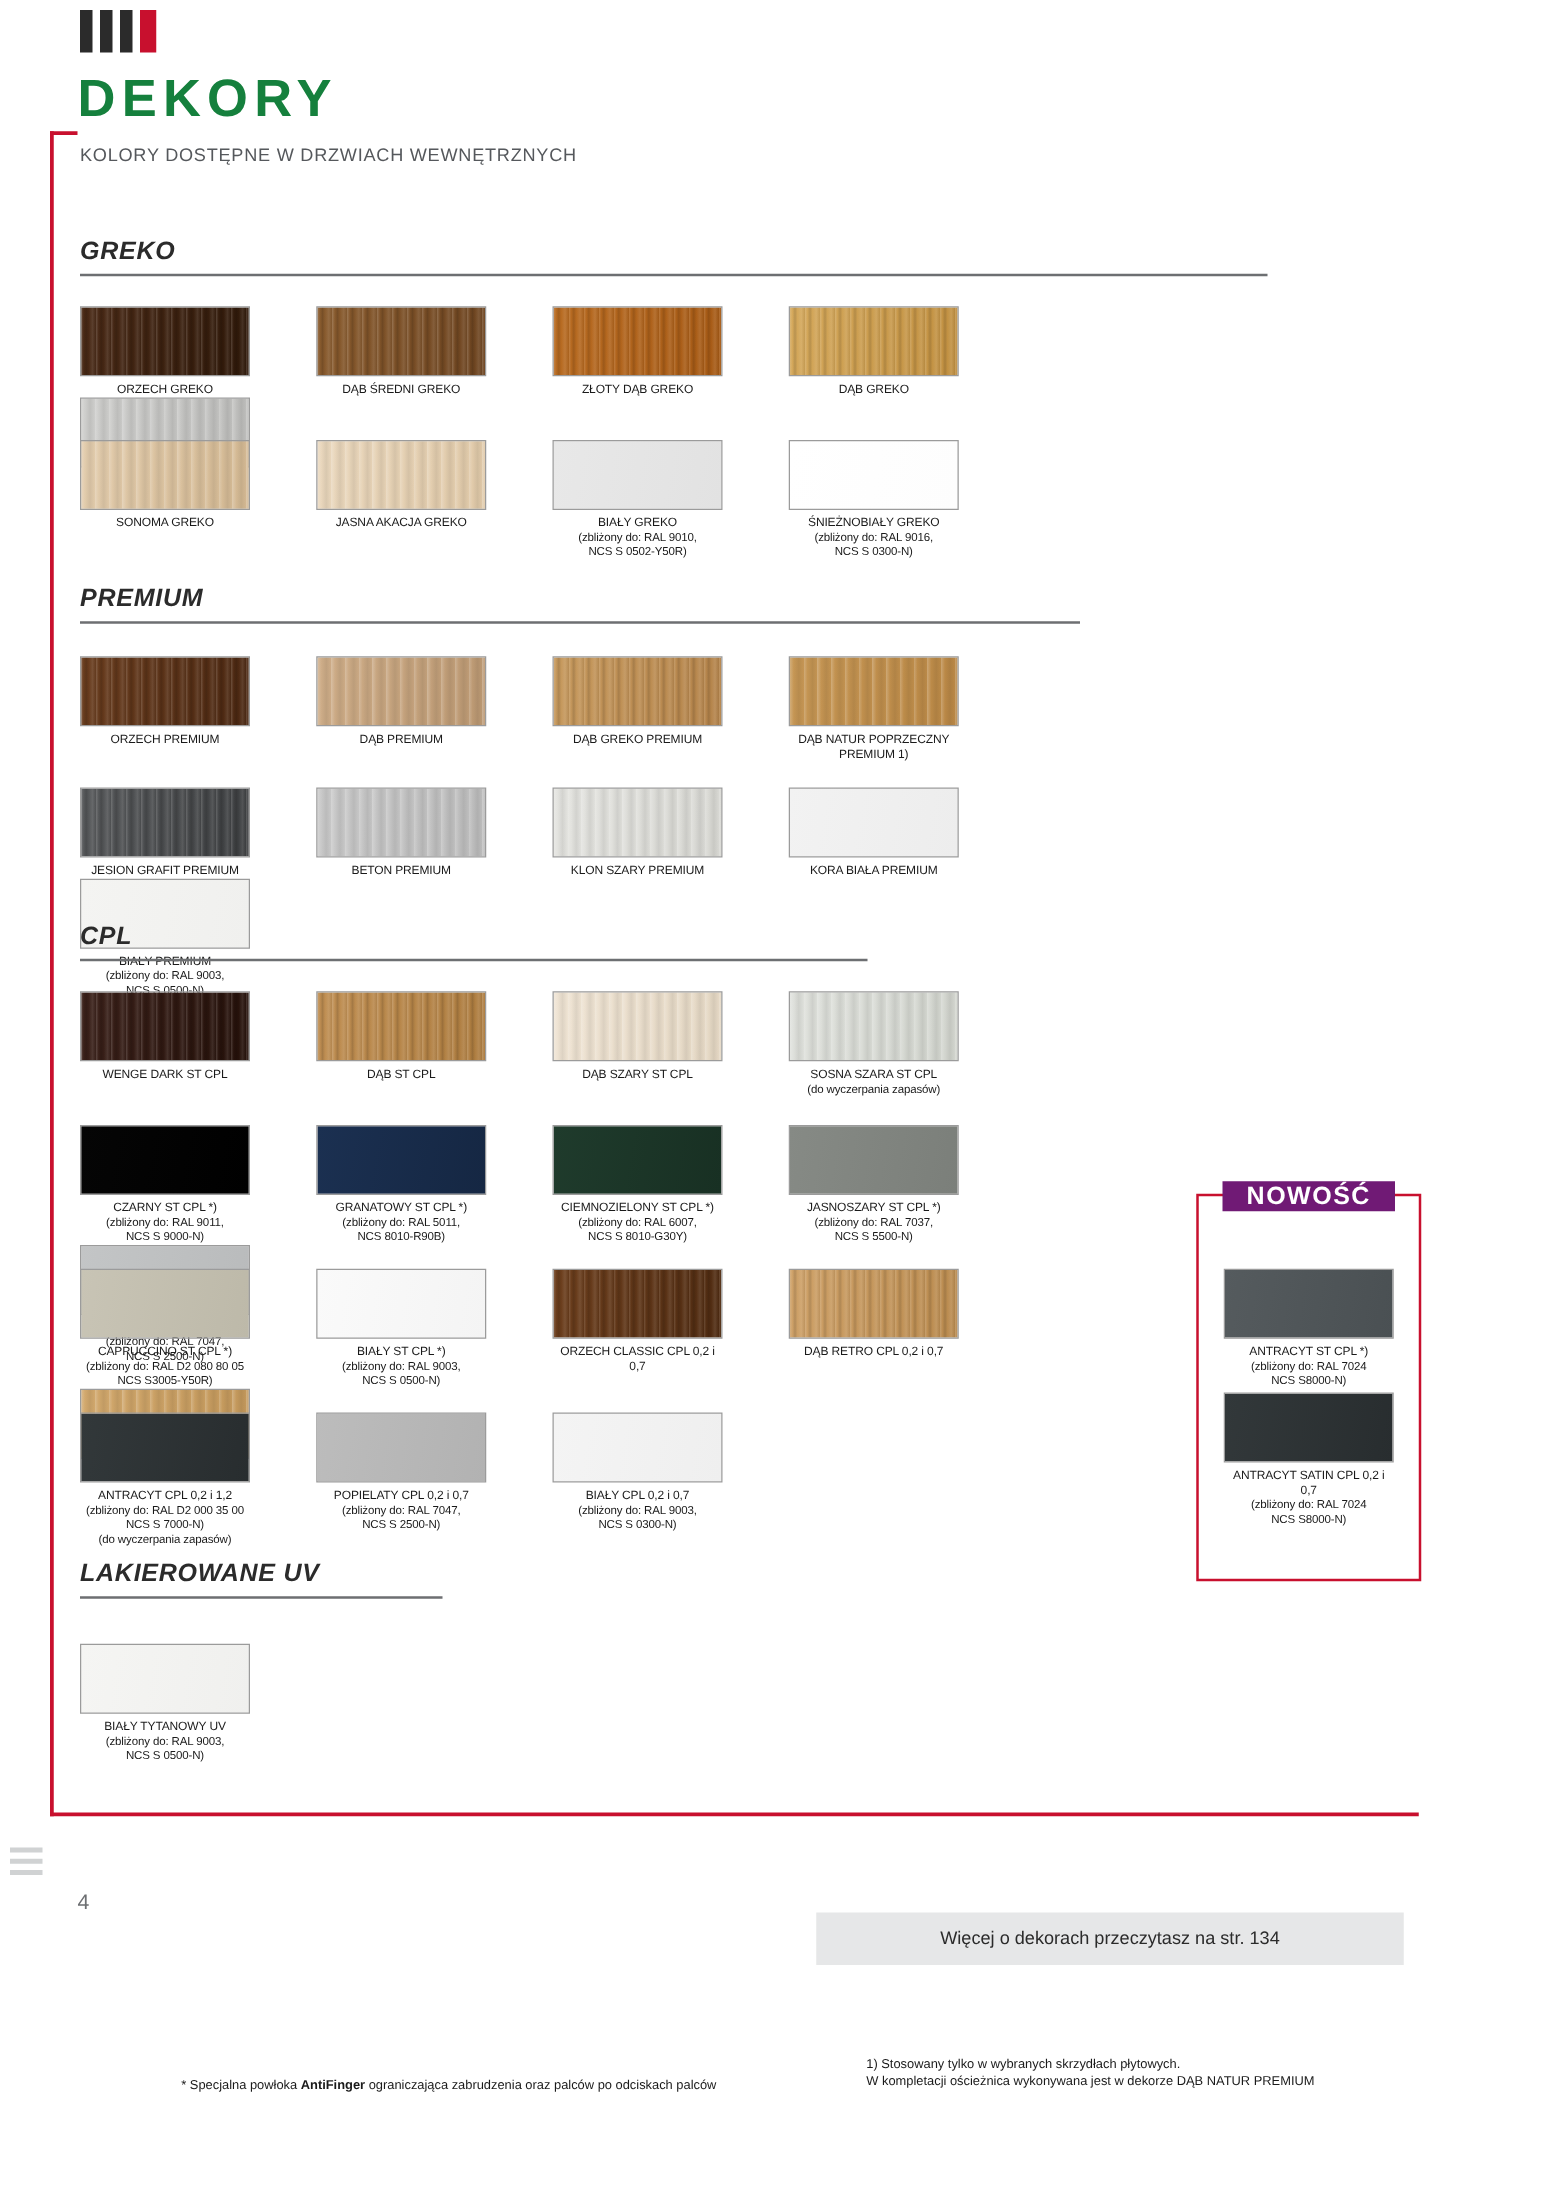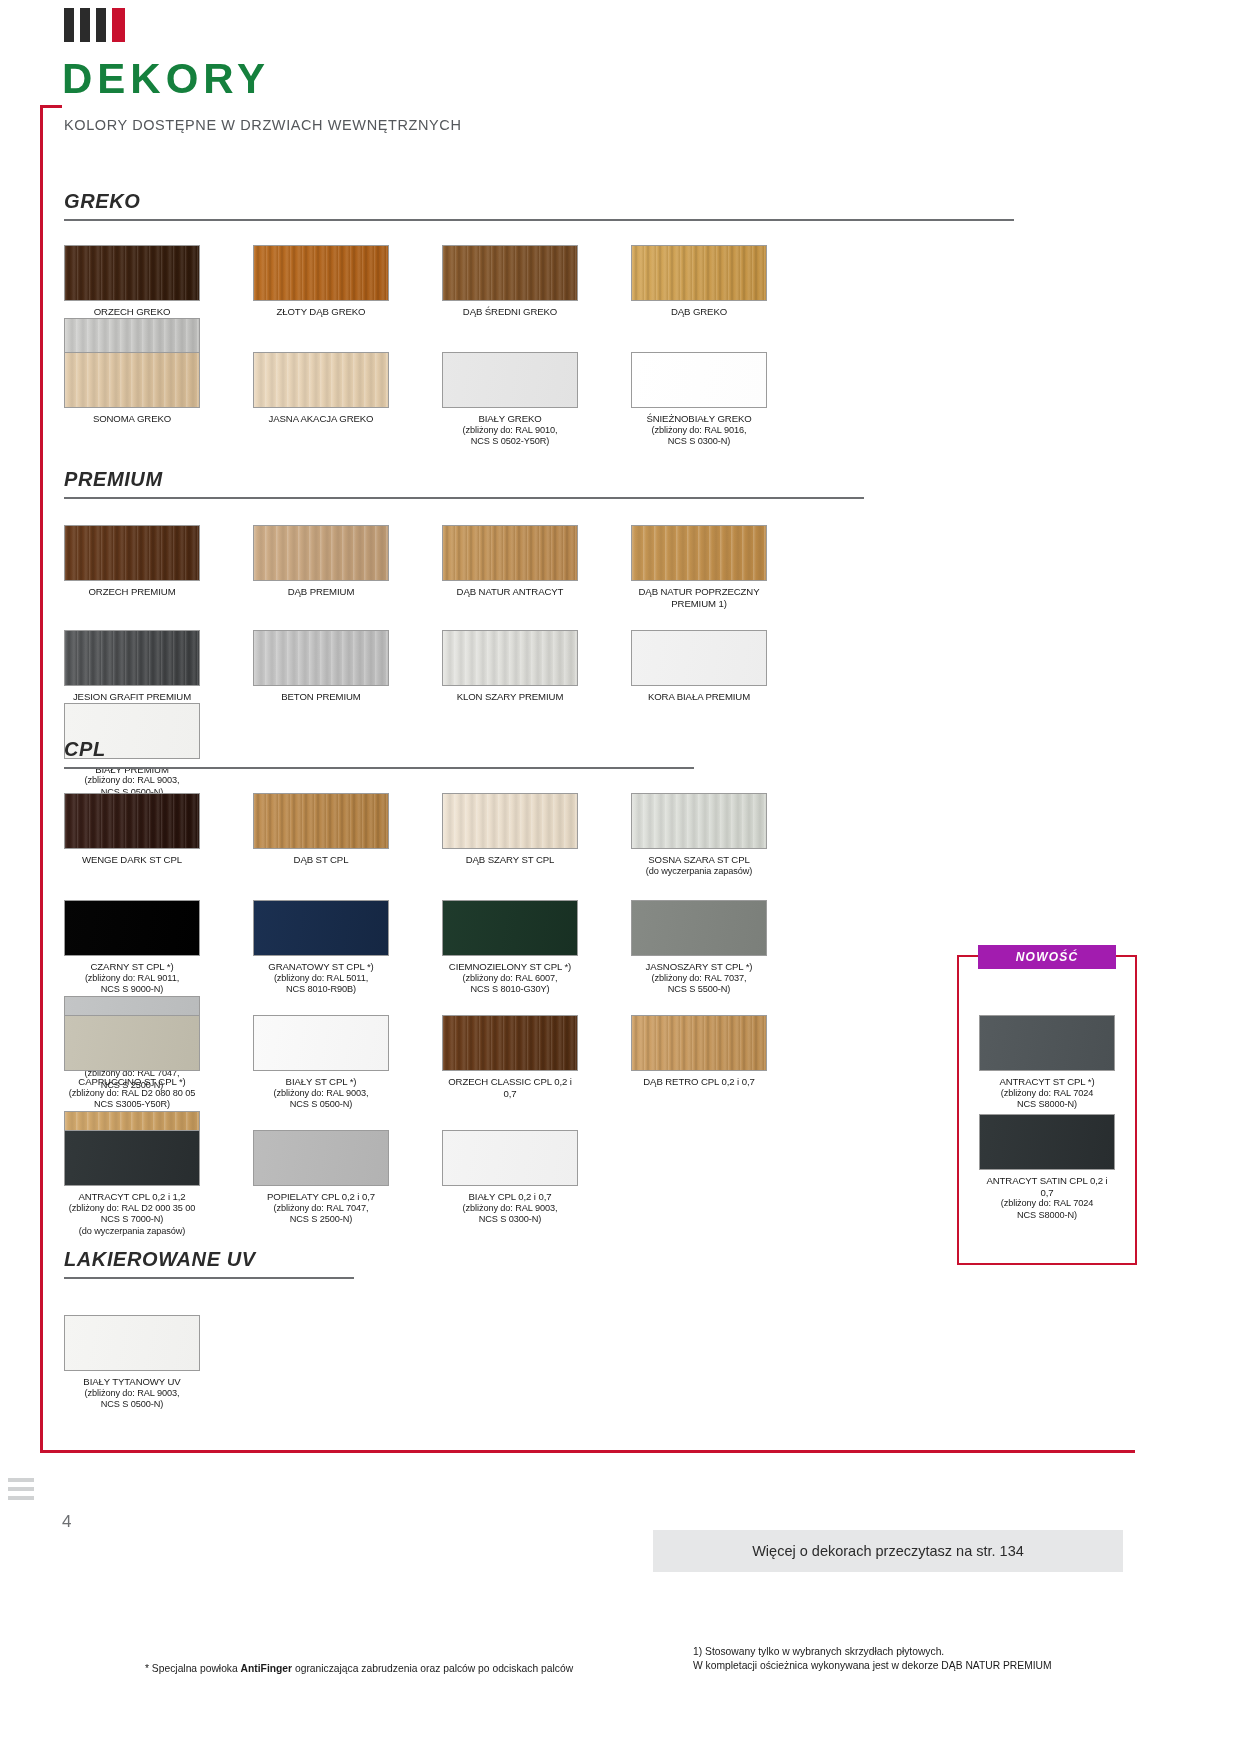--- a/index.html
+++ b/index.html
@@ -79,24 +79,24 @@
   .grain.none { background-image: none; }
 
   
   .novelty-box {
     position: absolute;
     border: 2px solid #c8102e;
     background: #ffffff;
   }
   .novelty-tab {
     position: absolute;
-    background: #a21caf;
+    background: #701a75;
     color: #ffffff;
-    font-size: 12px; font-weight: 700; letter-spacing: 1.2px;
-    display: flex; align-items: center; justify-content: center; font-style: italic;
+    font-size: 20px; font-weight: 700; letter-spacing: 1.2px;
+    display: flex; align-items: center; justify-content: center;
   }
 
   
   .banner {
     position: absolute;
     background: #e6e7e8;
     display: flex; align-items: center; justify-content: center;
     font-size: 14.5px; color: #2b2b2b;
   }
 
@@ -136,30 +136,30 @@
         <div class="section-rule"></div>
       </div>
       <div class="grid section" style="left: 64px; top: 245px; width: 900px;">
         <div class="cell">
           <div class="swatch" style="background: linear-gradient(100deg, rgb(74, 42, 22) 0%, rgb(46, 24, 9) 100%);">
             <div class="grain "></div>
           </div>
           <div class="cap"><span>ORZECH GREKO</span></div>
         </div>
         <div class="cell">
+          <div class="swatch" style="background: linear-gradient(100deg, rgb(138, 92, 46) 0%, rgb(109, 68, 32) 100%);">
+            <div class="grain "></div>
+          </div>
+          <div class="cap"><span>DĄB ŚREDNI GREKO</span></div>
+        </div>
+        <div class="cell">
           <div class="swatch" style="background: linear-gradient(100deg, rgb(185, 108, 34) 0%, rgb(166, 90, 21) 100%);">
             <div class="grain "></div>
           </div>
           <div class="cap"><span>ZŁOTY DĄB GREKO</span></div>
-        </div>
-        <div class="cell">
-          <div class="swatch" style="background: linear-gradient(100deg, rgb(138, 92, 46) 0%, rgb(109, 68, 32) 100%);">
-            <div class="grain "></div>
-          </div>
-          <div class="cap"><span>DĄB ŚREDNI GREKO</span></div>
         </div>
         <div class="cell">
           <div class="swatch" style="background: linear-gradient(100deg, rgb(213, 169, 92) 0%, rgb(192, 143, 64) 100%);">
             <div class="grain "></div>
           </div>
           <div class="cap"><span>DĄB GREKO</span></div>
         </div>
         <div class="cell">
           <div class="swatch" style="background: linear-gradient(100deg, rgb(207, 207, 205) 0%, rgb(189, 189, 187) 100%);">
             <div class="grain soft"></div>
@@ -209,21 +209,21 @@
         <div class="cell">
           <div class="swatch" style="background: linear-gradient(100deg, rgb(207, 174, 137) 0%, rgb(187, 152, 114) 100%);">
             <div class="grain soft"></div>
           </div>
           <div class="cap"><span>DĄB PREMIUM</span></div>
         </div>
         <div class="cell">
           <div class="swatch" style="background: linear-gradient(100deg, rgb(199, 154, 94) 0%, rgb(180, 131, 74) 100%);">
             <div class="grain "></div>
           </div>
-          <div class="cap"><span>DĄB NATUR ANTRACYT</span></div>
+          <div class="cap"><span>DĄB GREKO PREMIUM</span></div>
         </div>
         <div class="cell">
           <div class="swatch" style="background: linear-gradient(100deg, rgb(198, 151, 85) 0%, rgb(185, 135, 69) 100%);">
             <div class="grain soft"></div>
           </div>
           <div class="cap"><span>DĄB NATUR POPRZECZNY
 PREMIUM 1)</span></div>
         </div>
       </div>
       <div class="grid section" style="left: 64px; top: 630px; width: 900px;">

